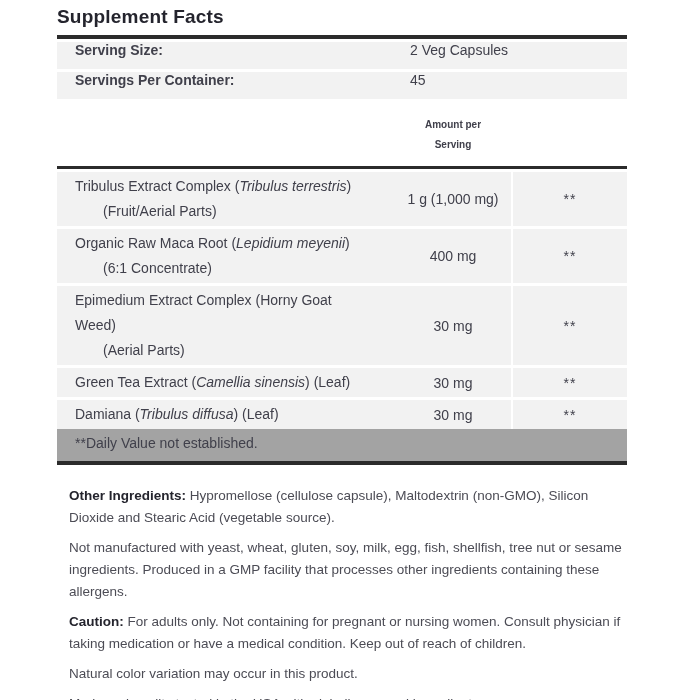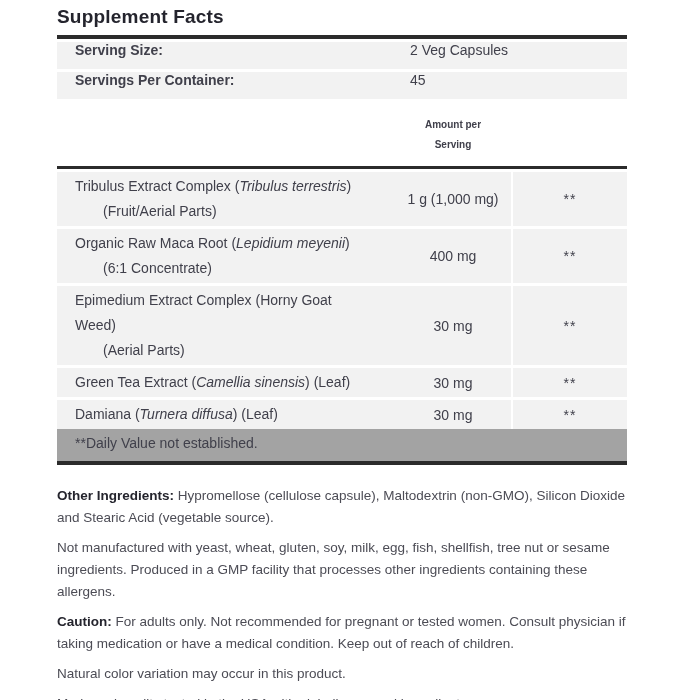--- a/index.html
+++ b/index.html
@@ -53,21 +53,21 @@
   }
   .ing-dv{
     width:116px;border-left:2px solid #ffffff;
     display:flex;align-items:center;justify-content:center;letter-spacing:1px;
   }
 
   .footnote{padding:6px 0 10px 18px;font-size:14px;background:#a3a3a3;}
 
   
   .notes{margin-top:20px;width:572px;font-size:13.5px;line-height:22px;color:var(--note-text);}
-  .notes p{margin:0 0 8px 0;}
+  .notes p{margin:0 0 8px 12px;}
   .notes strong{color:var(--heading-text);}
 </style>
 </head>
 <body>
 
 <div class="container">
 
   <h1 class="sf-title">Supplement Facts</h1>
 
   <div class="rule thick"></div>
@@ -125,33 +125,33 @@
     <div class="ing-row">
       <div class="ing-name">
         <div class="line"><span>Green Tea Extract (</span><i>Camellia sinensis</i><span>) (Leaf)</span></div>
       </div>
       <div class="ing-amount">30 mg</div>
       <div class="ing-dv">**</div>
     </div>
 
     <div class="ing-row">
       <div class="ing-name">
-        <div class="line"><span>Damiana (</span><i>Turnera diffusa</i><span>) (Leaf)</span></div>
+        <div class="line"><span>Damiana (</span><i>Tribulus diffusa</i><span>) (Leaf)</span></div>
       </div>
       <div class="ing-amount">30 mg</div>
       <div class="ing-dv">**</div>
     </div>
 
     <div class="footnote">**Daily Value not established.</div>
 
     <div class="rule thick"></div>
   </div>
 
   <div class="notes">
     <p><strong>Other Ingredients:</strong><span> Hypromellose (cellulose capsule), Maltodextrin (non-GMO), Silicon Dioxide and Stearic Acid (vegetable source).</span></p>
     <p>Not manufactured with yeast, wheat, gluten, soy, milk, egg, fish, shellfish, tree nut or sesame ingredients. Produced in a GMP facility that processes other ingredients containing these allergens.</p>
-    <p><strong>Caution:</strong><span> For adults only. Not recommended for pregnant or tested women. Consult physician if taking medication or have a medical condition. Keep out of reach of children.</span></p>
+    <p><strong>Caution:</strong><span> For adults only. Not containing for pregnant or nursing women. Consult physician if taking medication or have a medical condition. Keep out of reach of children.</span></p>
     <p>Natural color variation may occur in this product.</p>
     <p>Made and quality tested in the USA with globally sourced ingredients.</p>
 
   </div>
 
 </div>
 
 </body></html>

